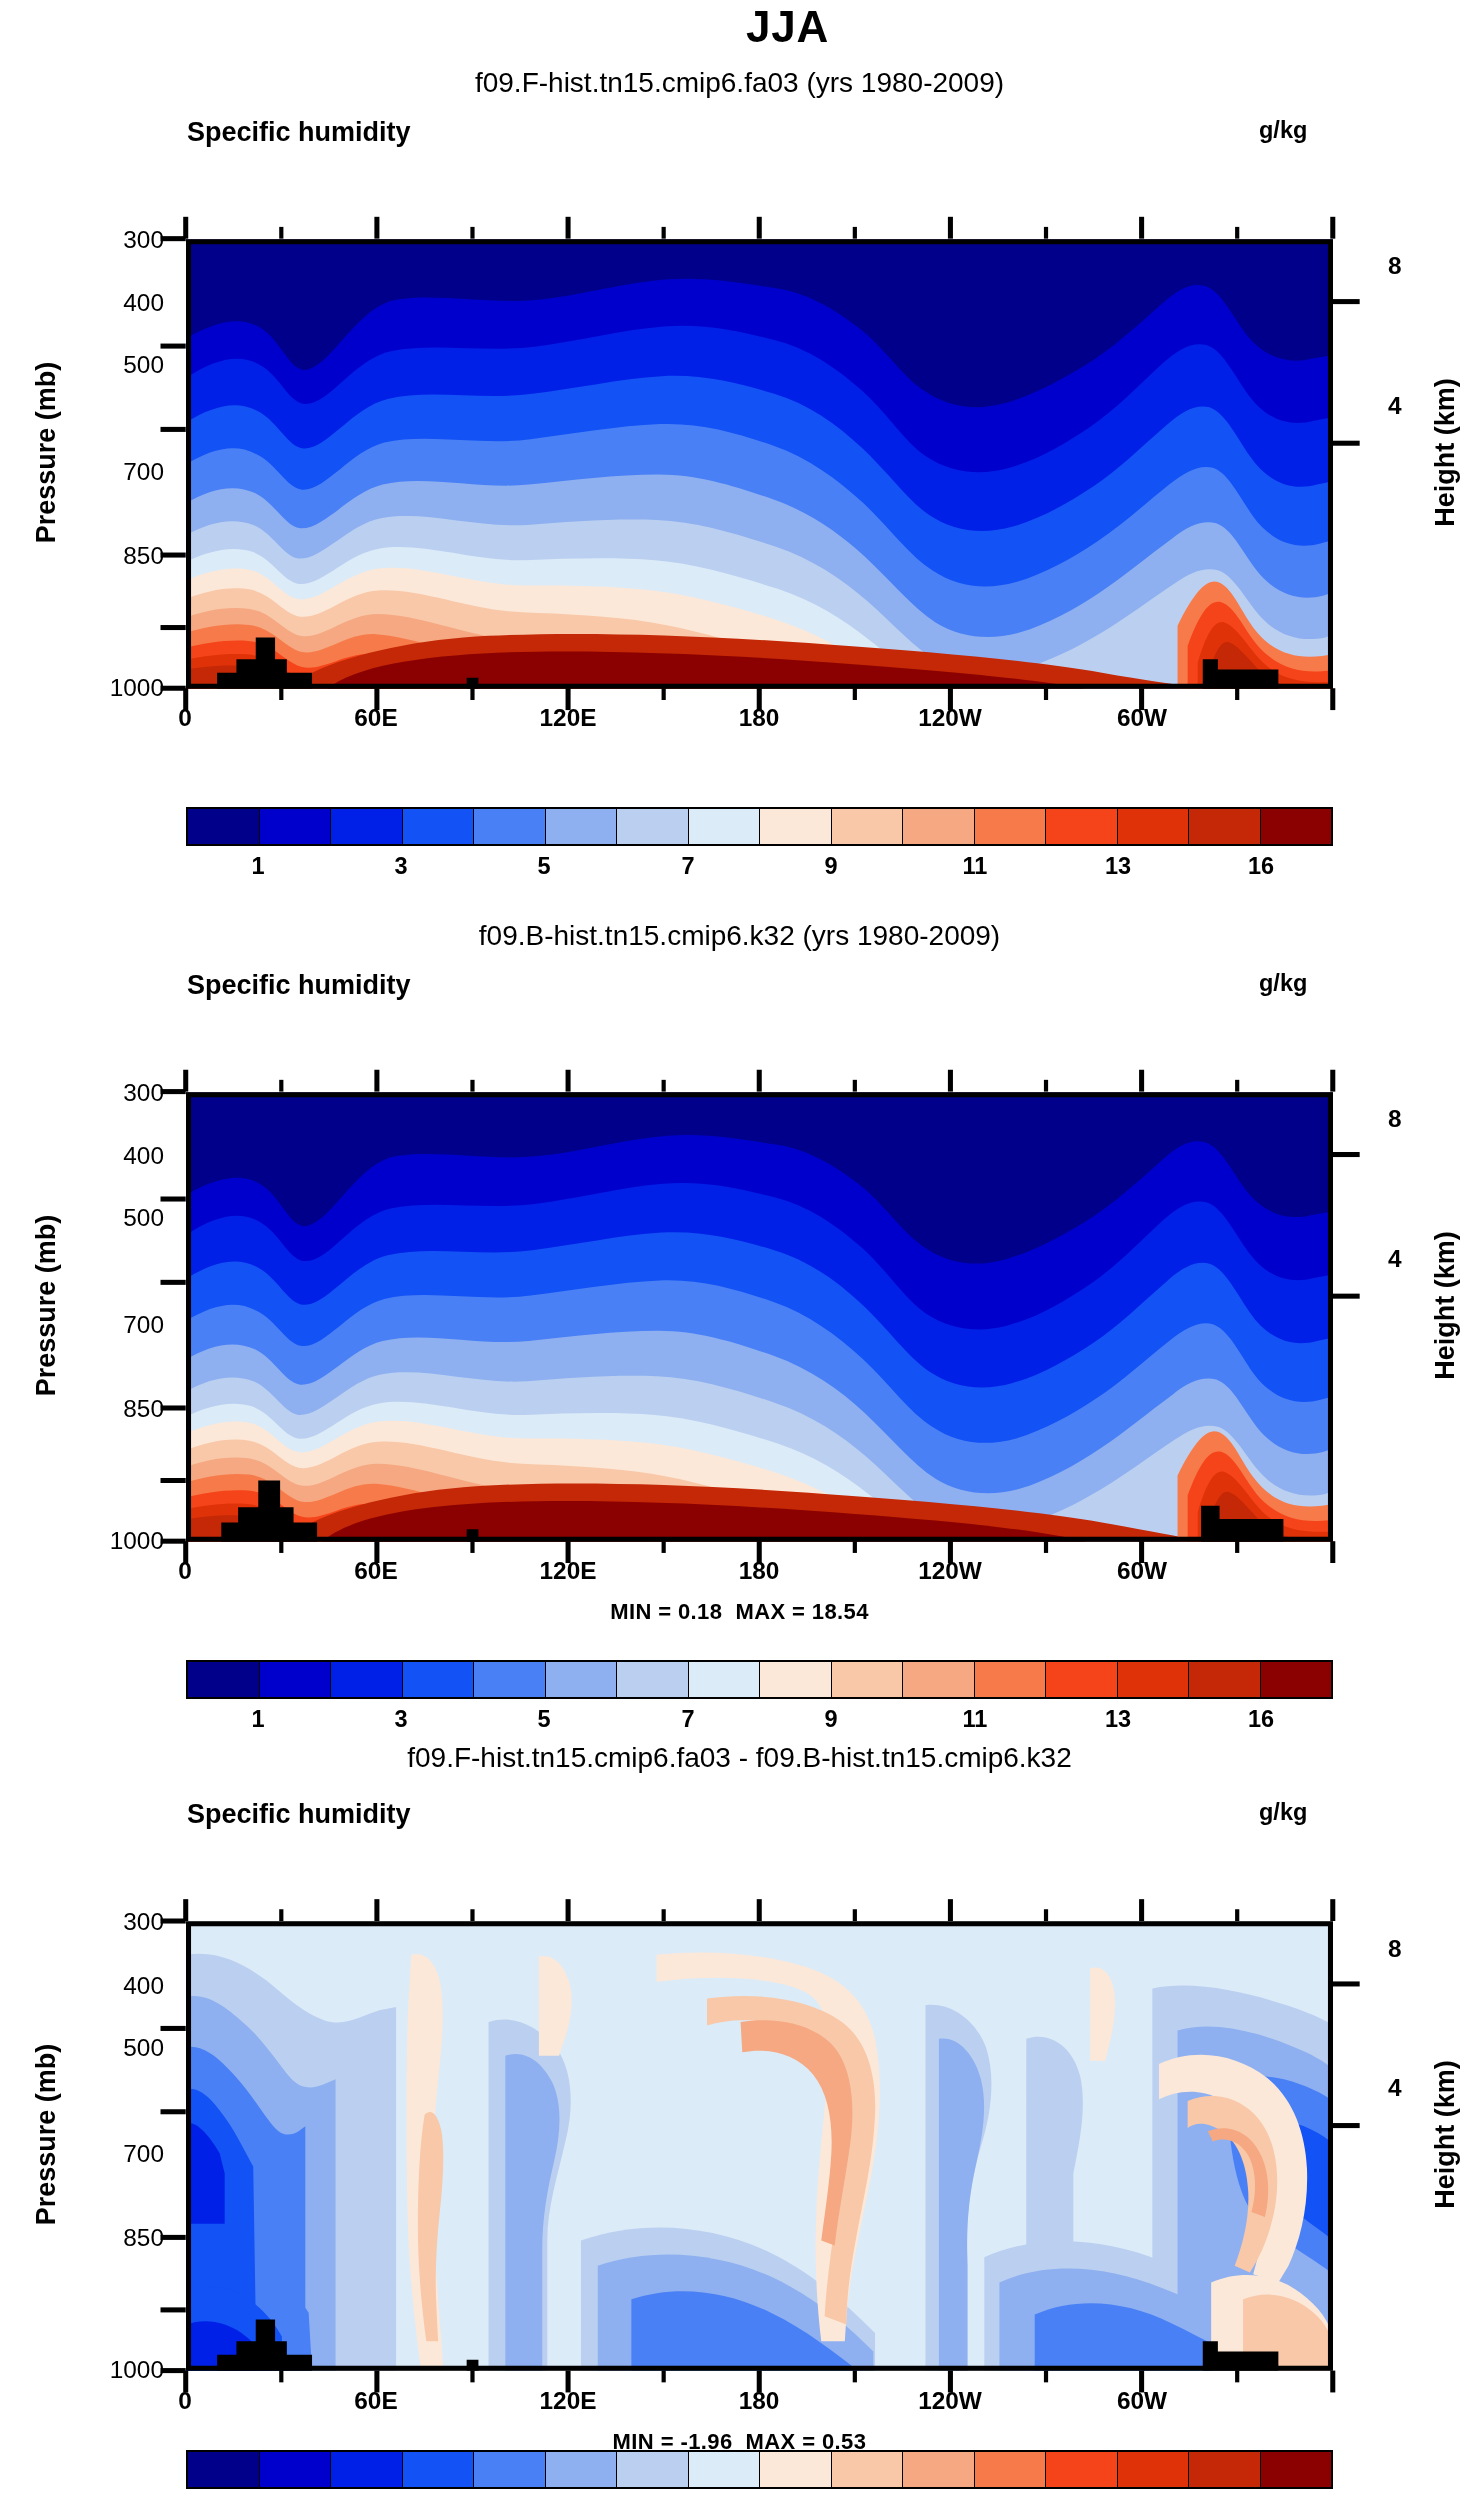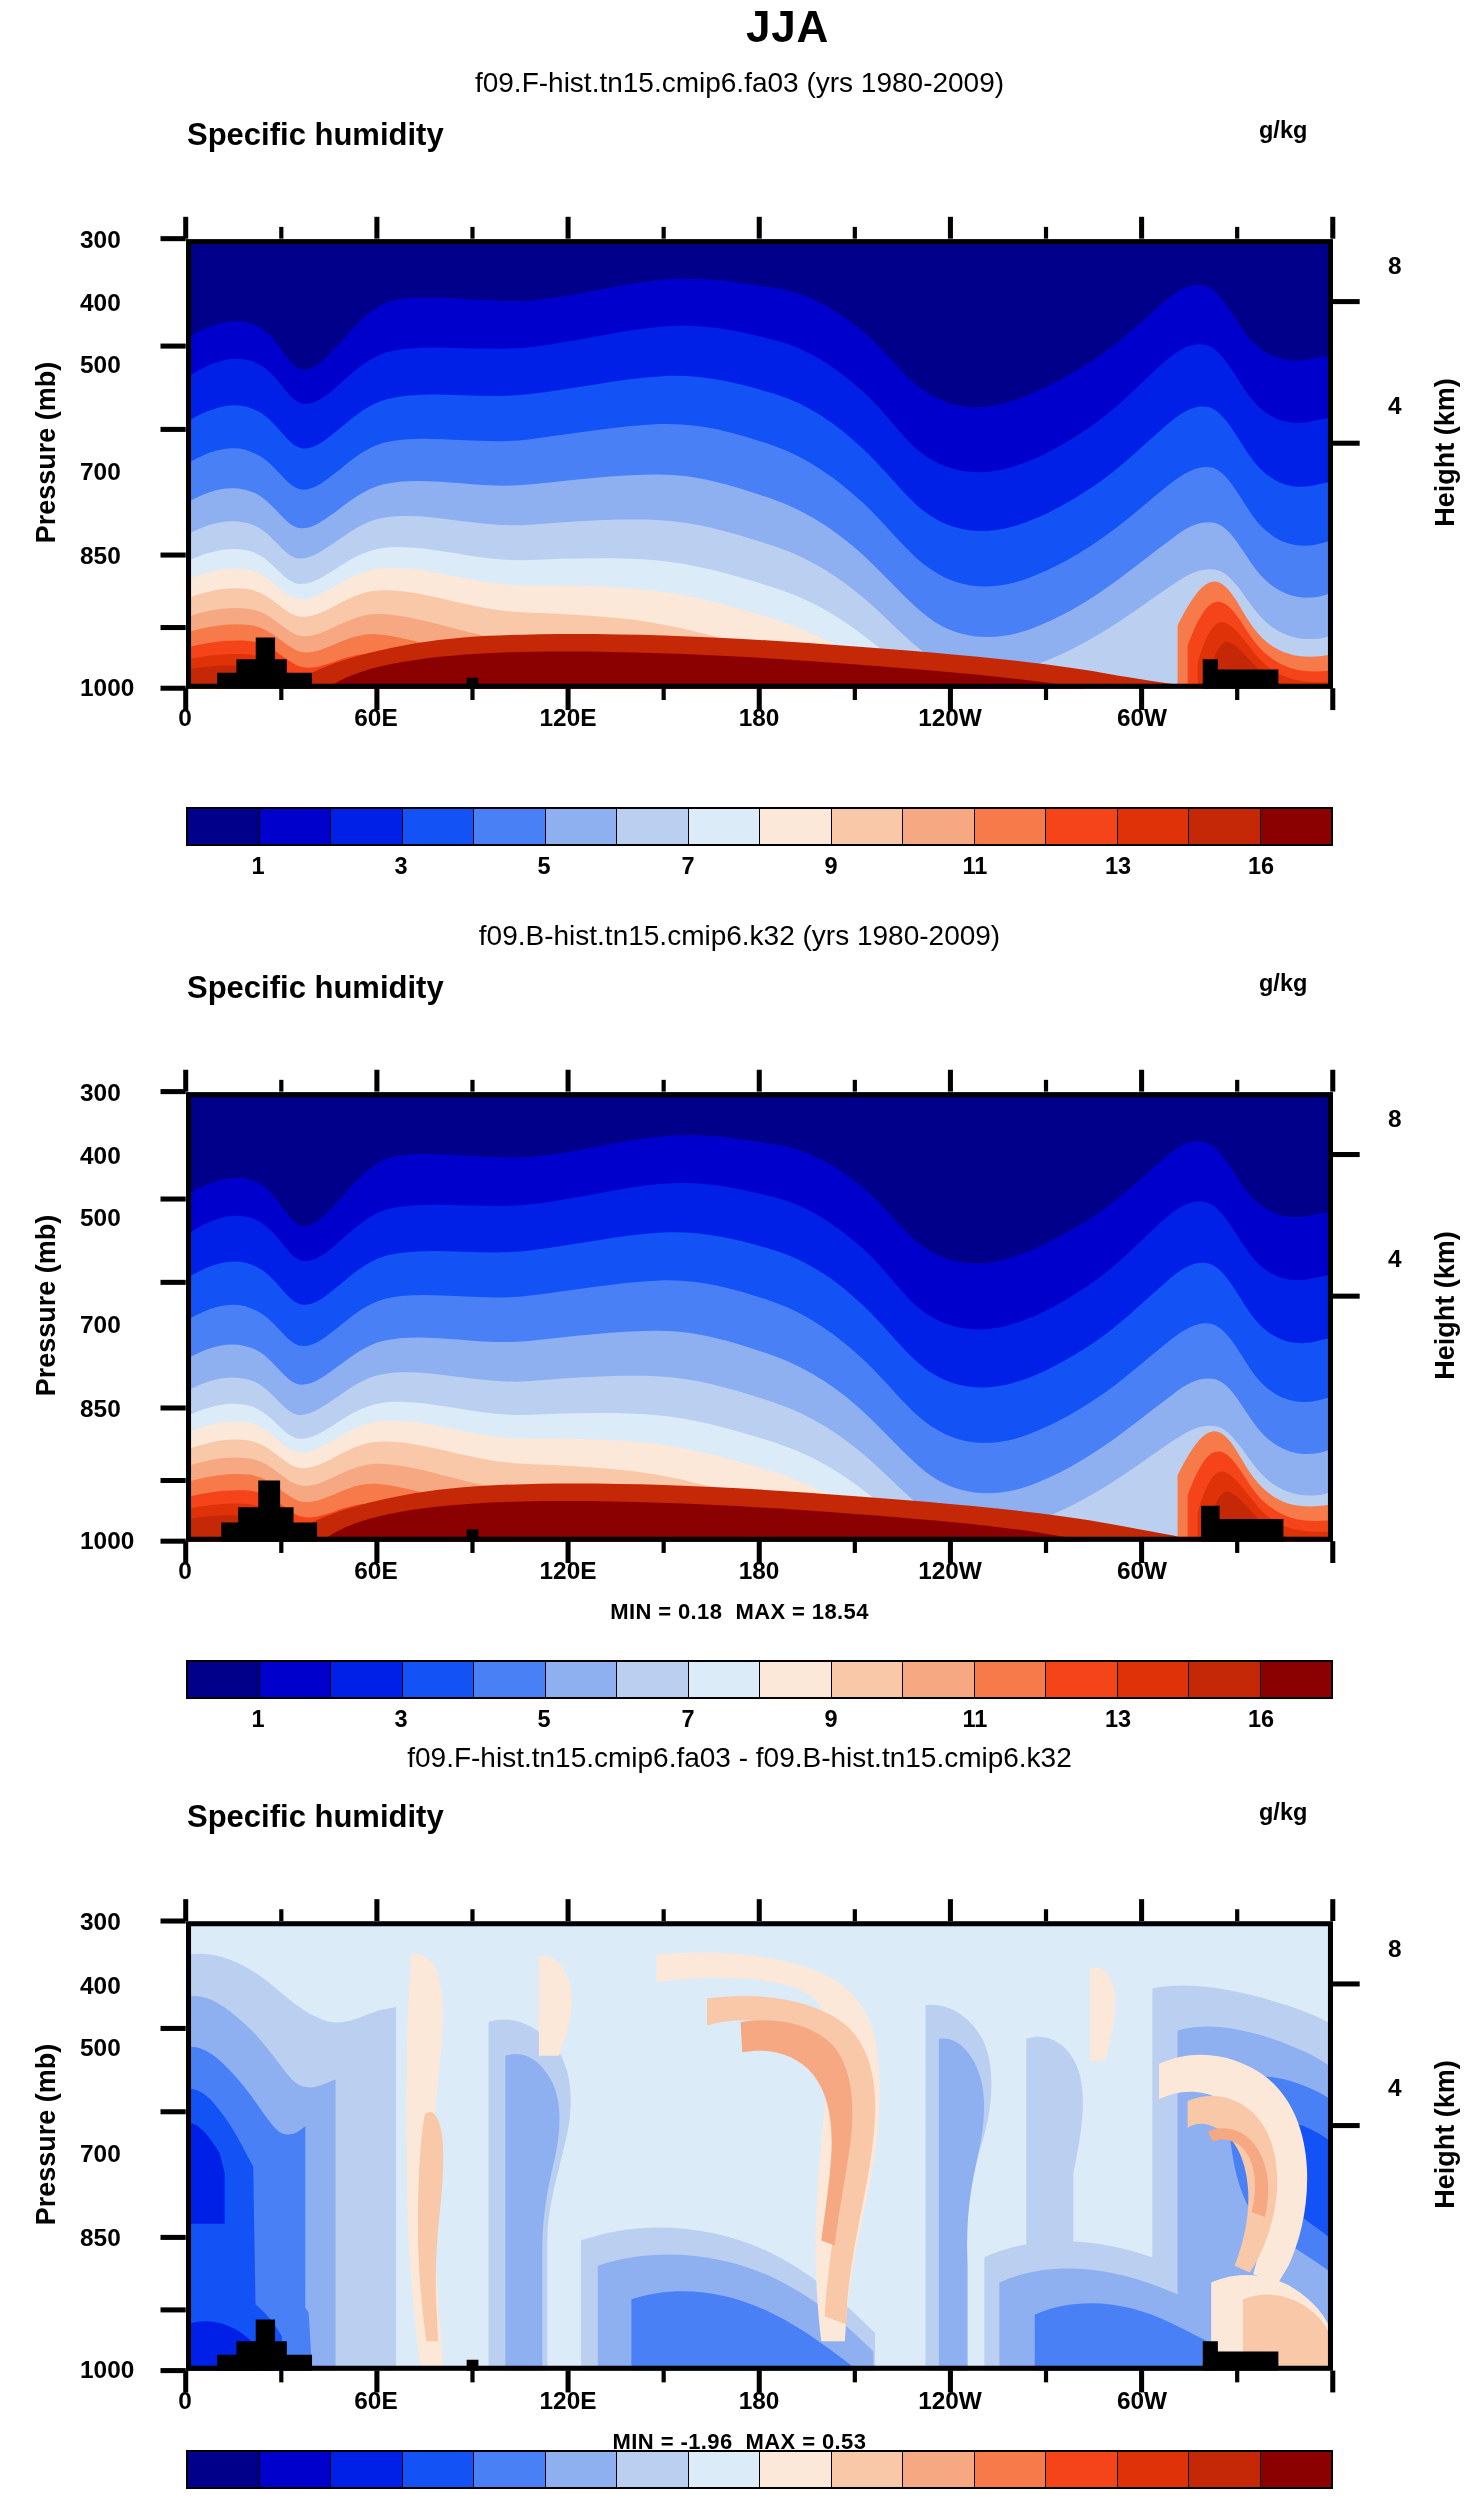--- a/index.html
+++ b/index.html
@@ -8,29 +8,29 @@
   .page{position:relative;width:1479px;height:2500px;}
 
   .main-title{position:absolute;top:1.7px;left:0;width:1479px;text-align:center;
     font-size:44px;font-weight:bold;letter-spacing:0.8px;margin-left:48px;}
 
   .panel{position:absolute;left:0;width:1479px;}
 
   .panel-title{position:absolute;left:0;width:1479px;text-align:center;
     font-size:28px;font-weight:normal;}
 
-  .hdr-left{position:absolute;font-size:31px;font-weight:bold;}
+  .hdr-left{position:absolute;font-size:27px;font-weight:bold;}
   .hdr-right{position:absolute;font-size:23.5px;font-weight:bold;}
 
   .ylab{position:absolute;font-size:27px;font-weight:bold;
     transform:rotate(-90deg);transform-origin:center center;white-space:nowrap;}
   .ylab-r{position:absolute;font-size:27px;font-weight:bold;
     transform:rotate(-90deg);transform-origin:center center;white-space:nowrap;}
 
-  .ytick{position:absolute;font-size:24.4px;font-weight:bold;
+  .ytick{position:absolute;font-size:24.4px;font-weight:normal;text-align:right;
     width:84px;}
   .ytick-r{position:absolute;font-size:24.4px;font-weight:bold;text-align:left;
     width:59px;}
   .xtick{position:absolute;font-size:24.4px;font-weight:bold;text-align:center;
     width:134px;}
 
   .minmax{position:absolute;width:1479px;text-align:center;font-size:22px;
     font-weight:bold;letter-spacing:0.4px;}
 
   .cbwrap{position:absolute;}

